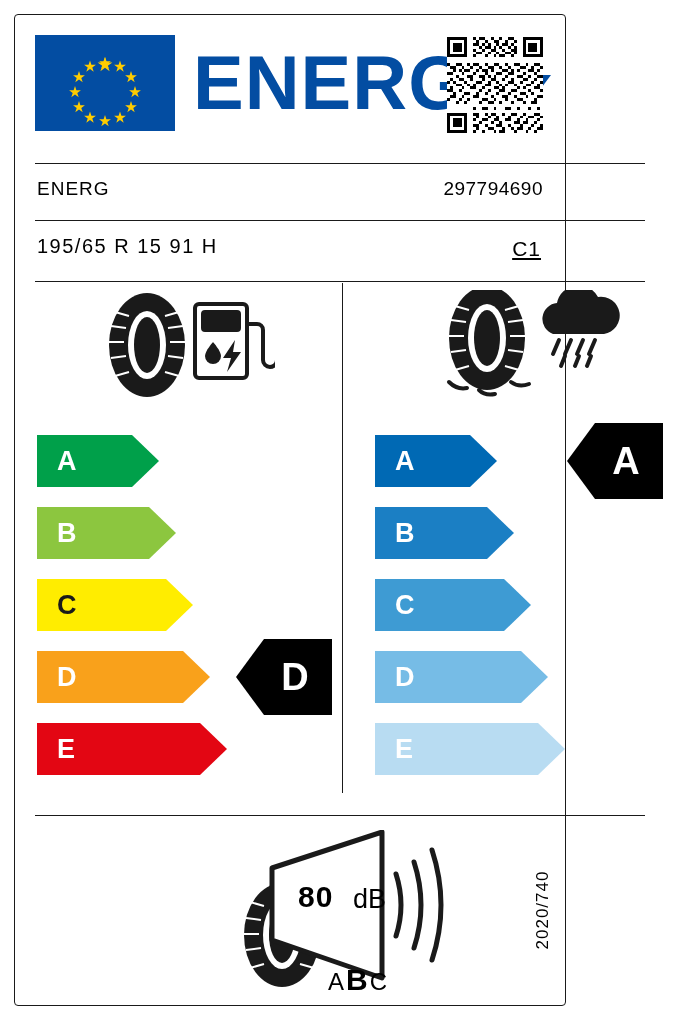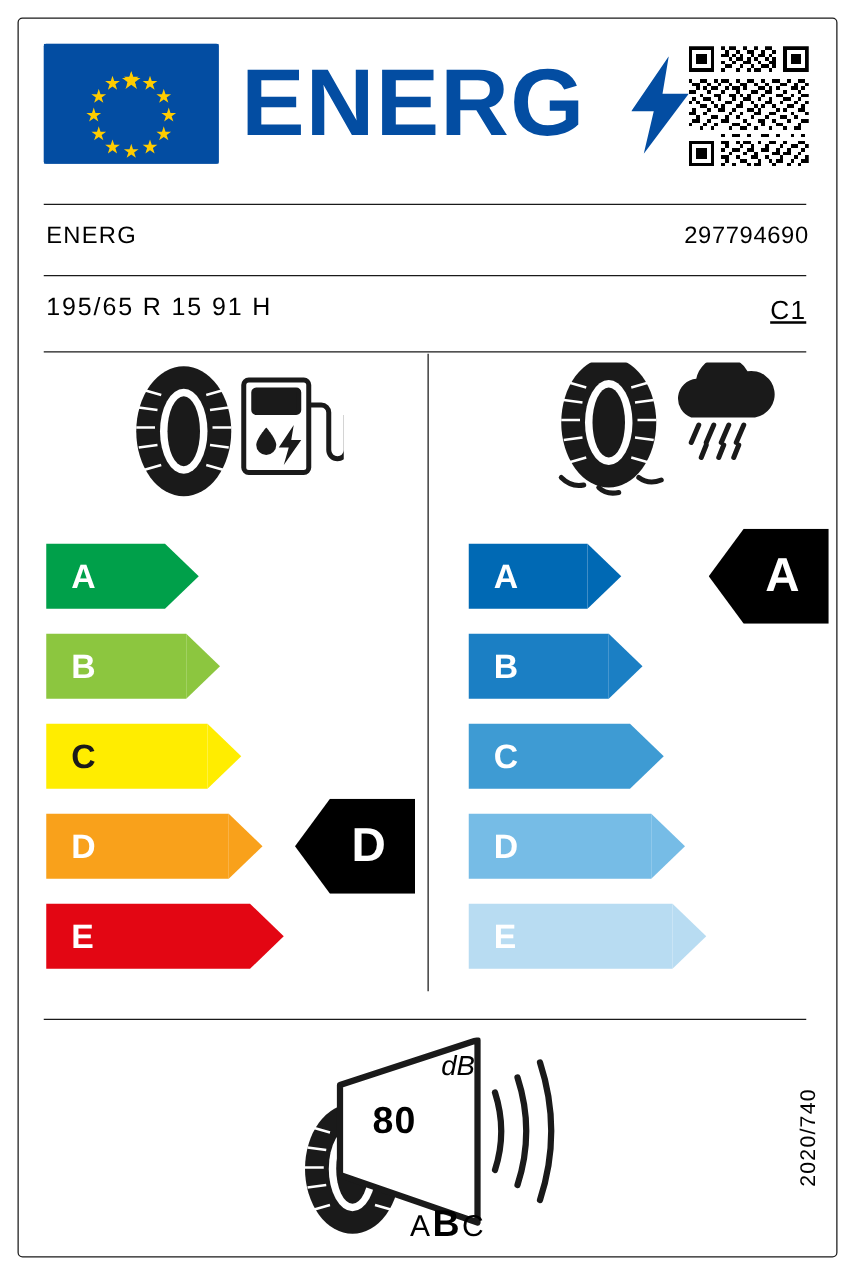--- a/index.html
+++ b/index.html
@@ -7,21 +7,21 @@
     width:680px;height:1020px;
     background:#ffffff;
     font-family:"Liberation Sans", sans-serif;
     color:#000;
     position:relative;
     overflow:hidden;
   }
   .label{
     position:absolute;
     left:14px;top:14px;
-    width:656px;height:992px;
+    width:552px;height:992px;
     border:1px solid #1a1a1a;
     border-radius:4px;
     box-sizing:border-box;
     background:#fff;
   }
 
   
   .header{
     position:absolute;left:0;top:0;width:100%;height:128px;
   }
@@ -98,21 +98,21 @@
 
   
   .hrule2{position:absolute;left:20px;top:800px;width:610px;height:1px;background:#1a1a1a;}
   .noise{
     position:absolute;left:215px;top:815px;width:250px;height:175px;
   }
   .db-val{
     position:absolute;left:283px;top:865px;font-size:30px;font-weight:bold;letter-spacing:1px;
   }
   .db-unit{
-    position:absolute;left:338px;top:825px;font-size:22px;font-style:italic;
+    position:absolute;left:338px;top:869px;font-size:27px;
   }
   .abc{
     position:absolute;left:313px;top:948px;font-size:24px;letter-spacing:2px;
   }
   .abc .sel{font-size:30px;font-weight:bold;}
   .date-wrap{
     position:absolute;right:10px;bottom:30px;width:24px;height:130px;
   }
   .date-wrap span{
     position:absolute;left:50%;top:50%;

